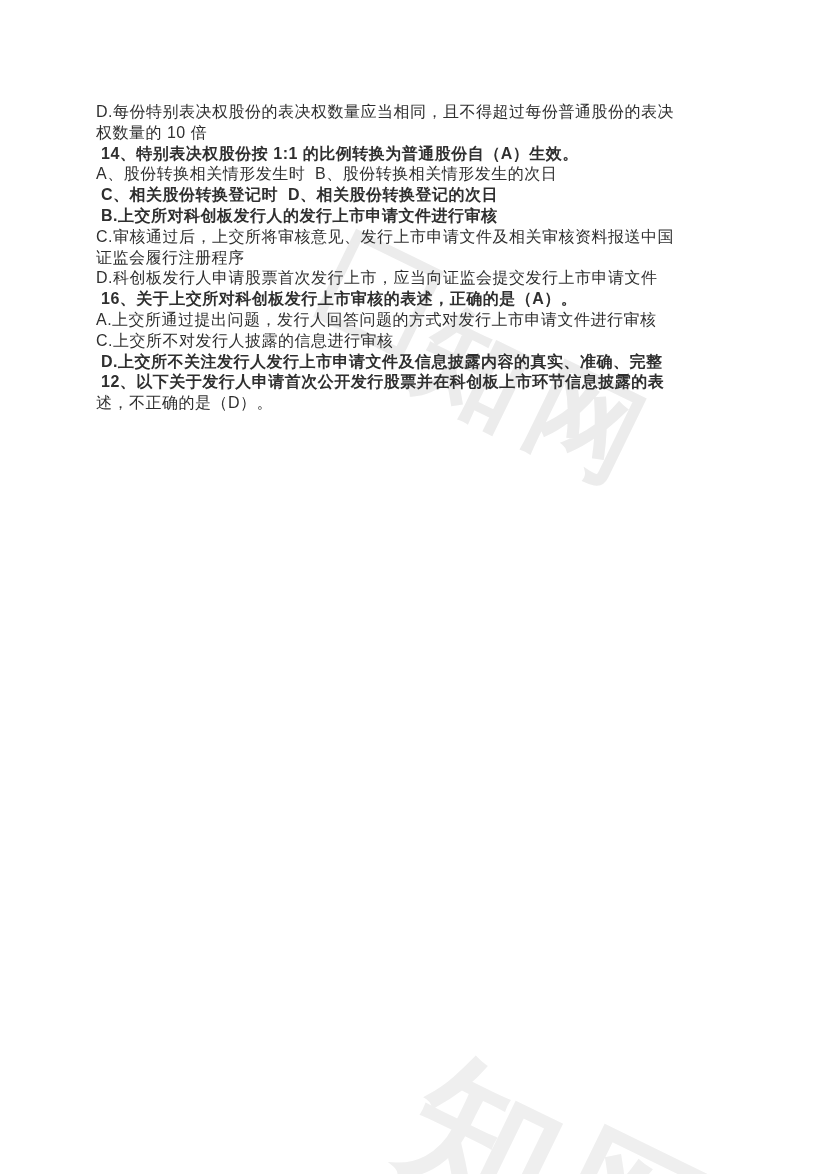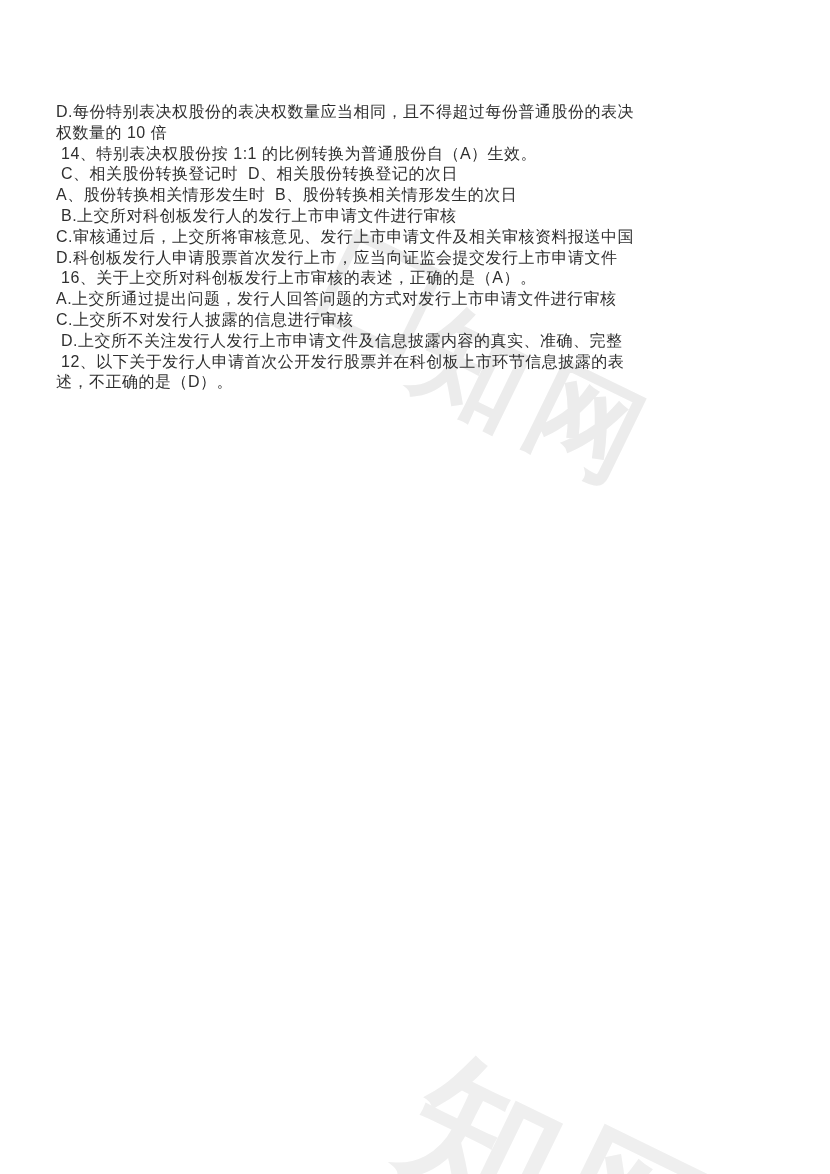--- a/index.html
+++ b/index.html
@@ -12,34 +12,34 @@
     width: 830px;
     height: 1174px;
     background: #ffffff;
     overflow: hidden;
     font-family: "Liberation Sans", "DejaVu Sans", sans-serif;
     color: #2f2f2f;
   }
   .content {
     position: relative;
     z-index: 2;
-    padding: 102px 118px 0 56px;
+    padding: 102px 118px 0 96px;
   }
   p.line {
     margin: 0;
     line-height: 1.3;
     font-size: 16px;
     white-space: pre-wrap;
     letter-spacing: 0.5px;
   }
   .gap-line { margin-top: 25px; }
   .gap-block { margin-top: 62px; }
   .sz15 { font-size: 15px; }
   .sz14 { font-size: 14px; }
-  .indent { padding-left: 5px; }
+  .indent { padding-left: 5px; font-weight: bold; }
   .watermark {
     position: absolute;
     z-index: 1;
     color: #ececec;
     font-weight: bold;
     letter-spacing: 14px;
     transform: rotate(26deg);
     white-space: nowrap;
     user-select: none;
     pointer-events: none;
@@ -72,25 +72,26 @@
   <div class="watermark watermark-main"><span class="wm-box"></span><span>知网</span></div>
 
   <div class="watermark watermark-bottom"><span>知网</span></div>
 
   <div class="content">
 
     <p class="line">D.每份特别表决权股份的表决权数量应当相同，且不得超过每份普通股份的表决</p>
     <p class="line gap-line">权数量的 10 倍</p>
 
     <p class="line gap-block indent">14、特别表决权股份按 1:1 的比例转换为普通股份自（A）生效。</p>
+    <p class="line gap-line sz15">A、股份转换相关情形发生时  B、股份转换相关情形发生的次日</p>
     <p class="line gap-line sz15 indent">C、相关股份转换登记时  D、相关股份转换登记的次日</p>
-    <p class="line gap-line sz15">A、股份转换相关情形发生时  B、股份转换相关情形发生的次日</p>
 
     <p class="line gap-line indent">B.上交所对科创板发行人的发行上市申请文件进行审核</p>
     <p class="line gap-line">C.审核通过后，上交所将审核意见、发行上市申请文件及相关审核资料报送中国</p>
+    <p class="line gap-line">证监会履行注册程序</p>
     <p class="line gap-line sz14">D.科创板发行人申请股票首次发行上市，应当向证监会提交发行上市申请文件</p>
 
     <p class="line gap-block indent">16、关于上交所对科创板发行上市审核的表述，正确的是（A）。</p>
     <p class="line gap-line sz14">A.上交所通过提出问题，发行人回答问题的方式对发行上市申请文件进行审核</p>
     <p class="line gap-line">C.上交所不对发行人披露的信息进行审核</p>
     <p class="line gap-line indent">D.上交所不关注发行人发行上市申请文件及信息披露内容的真实、准确、完整</p>
 
     <p class="line gap-block indent">12、以下关于发行人申请首次公开发行股票并在科创板上市环节信息披露的表</p>
     <p class="line gap-line">述，不正确的是（D）。</p>
 

